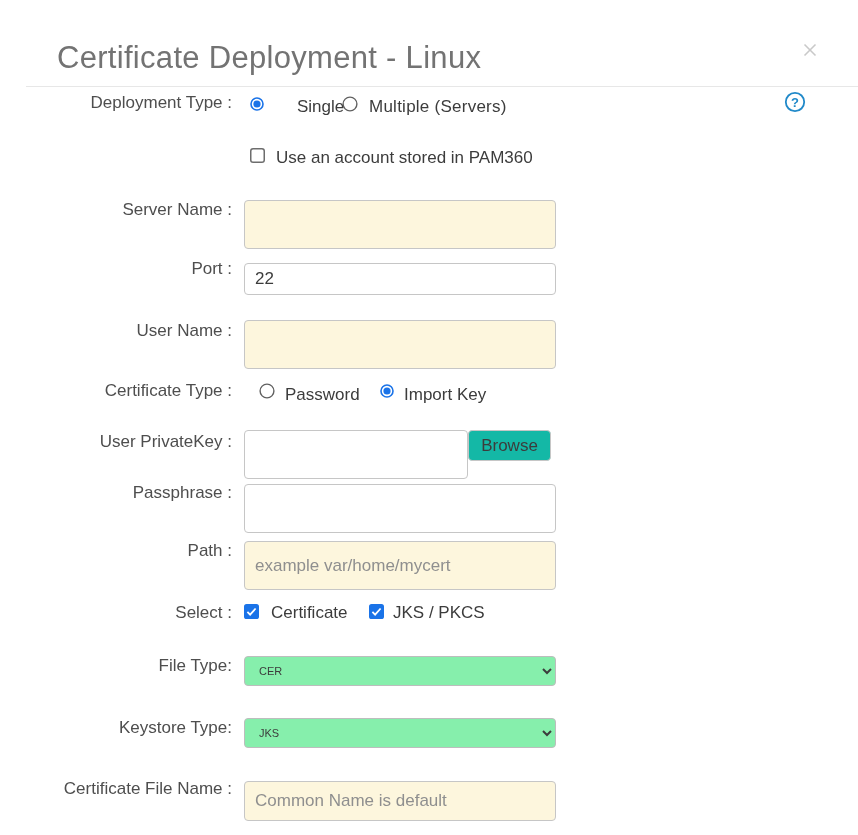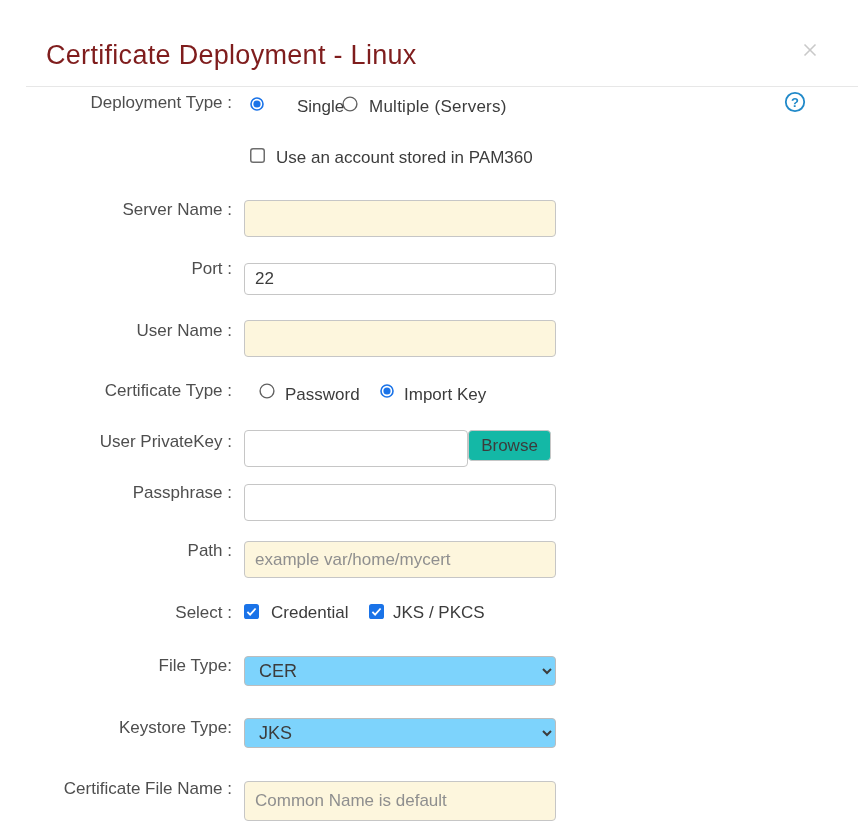--- a/index.html
+++ b/index.html
@@ -8,42 +8,42 @@
     width:858px; height:835px; background:#ffffff; overflow:hidden;
     font-family:"Liberation Sans", sans-serif; position:relative;
   }
   .abs { position:absolute; }
   .lbl {
     position:absolute; left:0; width:232px; text-align:right;
     font-size:17px; color:#4e4e4e; line-height:19px; white-space:nowrap;
   }
   .ctl { position:absolute; font-size:17px; color:#3c3c3c; line-height:19px; white-space:nowrap; }
   input[type=text] {
-    position:absolute; left:244px; width:312px; height:37px;
+    position:absolute; left:244px; width:312px; height:49px;
     border:1px solid #c6c6c6; border-radius:4px; background:#fff;
     font-family:"Liberation Sans", sans-serif; font-size:17px; color:#3c3c3c;
     padding:0 10px; outline:none;
   }
   input[type=text]::placeholder { color:#8f8f8f; opacity:1; }
   .cream { background:#fdf6dd !important; }
   select {
     position:absolute; left:244px; width:312px; height:30px;
-    border:1px solid #bdbdbd; border-radius:4px; background:#7dd3fc;
-    font-family:"Liberation Sans", sans-serif; font-size:18px; color:#3c3c3c;
+    border:1px solid #bdbdbd; border-radius:4px; background:#86efac;
+    font-family:"Liberation Sans", sans-serif; font-size:11px; color:#3c3c3c;
     padding:0 0 0 10px;
   }
   .btn {
     position:absolute; border:1px solid #c6c6c6; border-radius:4px; background:#14b8a6;
     font-size:17px; color:#3c3c3c; text-align:center; line-height:29px;
   }
 </style>
 </head>
 <body>
 
-  <div class="abs" style="left:46px; top:40px; font-size:27px; letter-spacing:0.3px; color:#7f1d1d;">Certificate Deployment - Linux</div>
+  <div class="abs" style="left:57px; top:40px; font-size:31px; letter-spacing:0.3px; color:#737373;">Certificate Deployment - Linux</div>
 
   <svg class="abs" style="left:803px; top:43px;" width="14" height="14" viewBox="0 0 14 14">
     <line x1="1.5" y1="1.5" x2="12.5" y2="12.5" stroke="#c9c9c9" stroke-width="1.6"></line>
     <line x1="12.5" y1="1.5" x2="1.5" y2="12.5" stroke="#c9c9c9" stroke-width="1.6"></line>
   </svg>
 
   <div class="abs" style="left:26px; top:86px; width:832px; height:1px; background:#e7e7e7;"></div>
 
   <div class="lbl" style="top:93px;">Deployment Type :</div>
   <svg class="abs" style="left:249px; top:95.5px;" width="16" height="16" viewBox="0 0 16 16">
@@ -94,21 +94,21 @@
   <input type="text" style="top: 484px;">
 
   <div class="lbl" style="top:541px;">Path :</div>
   <input type="text" class="cream" placeholder="example var/home/mycert" style="top: 541px;">
 
   <div class="lbl" style="top:603px;">Select :</div>
   <svg class="abs" style="left:244px; top:603.5px;" width="15" height="15" viewBox="0 0 15 15">
     <rect x="0" y="0" width="15" height="15" rx="2.6" fill="#1a73e8"></rect>
     <path d="M3.4 7.9 L6.1 10.6 L11.6 4.5" stroke="#ffffff" stroke-width="1.8" fill="none" stroke-linecap="butt"></path>
   </svg>
-  <div class="ctl" style="left:271px; top:603px;">Credential</div>
+  <div class="ctl" style="left:271px; top:603px;">Certificate</div>
   <svg class="abs" style="left:369px; top:603.5px;" width="15" height="15" viewBox="0 0 15 15">
     <rect x="0" y="0" width="15" height="15" rx="2.6" fill="#1a73e8"></rect>
     <path d="M3.4 7.9 L6.1 10.6 L11.6 4.5" stroke="#ffffff" stroke-width="1.8" fill="none" stroke-linecap="butt"></path>
   </svg>
   <div class="ctl" style="left:393px; top:603px;">JKS / PKCS</div>
 
   <div class="lbl" style="top:656px;">File Type:</div>
   <select style="top:656px;"><option>CER</option></select>
 
   <div class="lbl" style="top:718px;">Keystore Type:</div>

